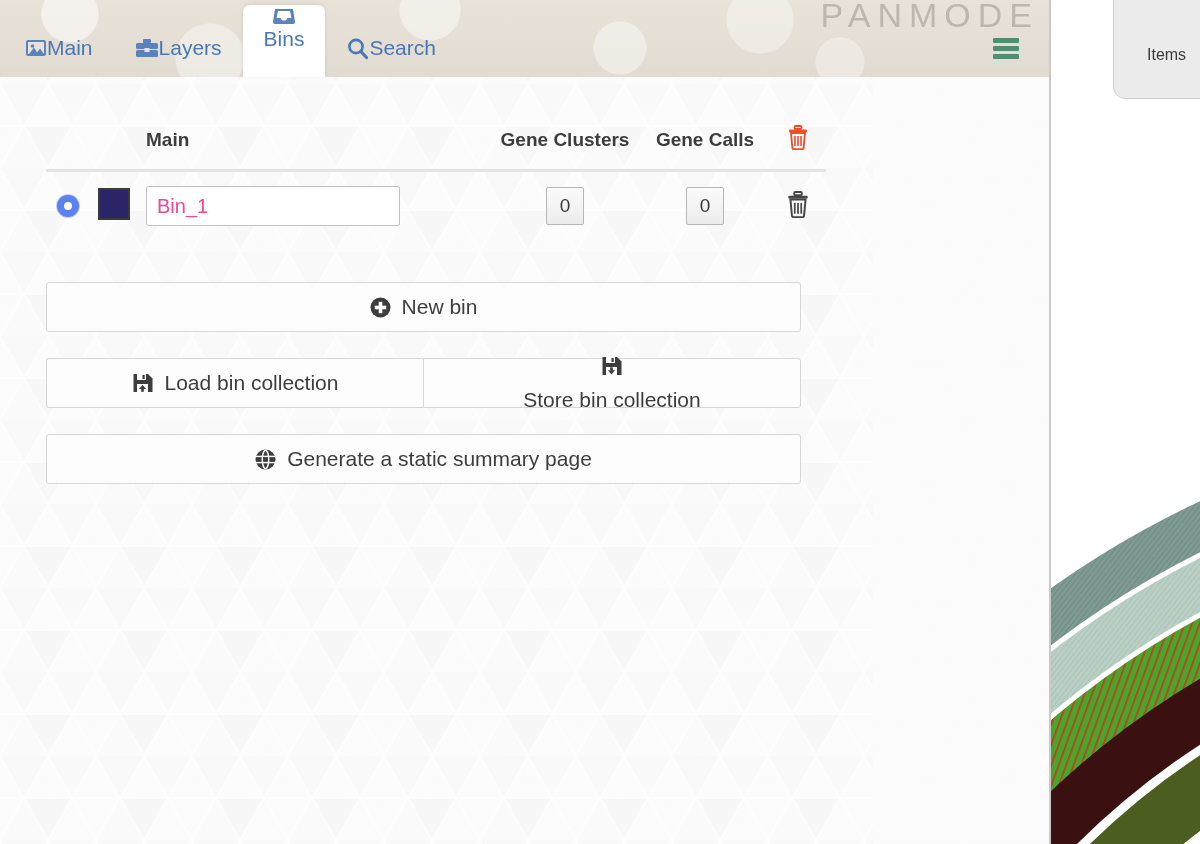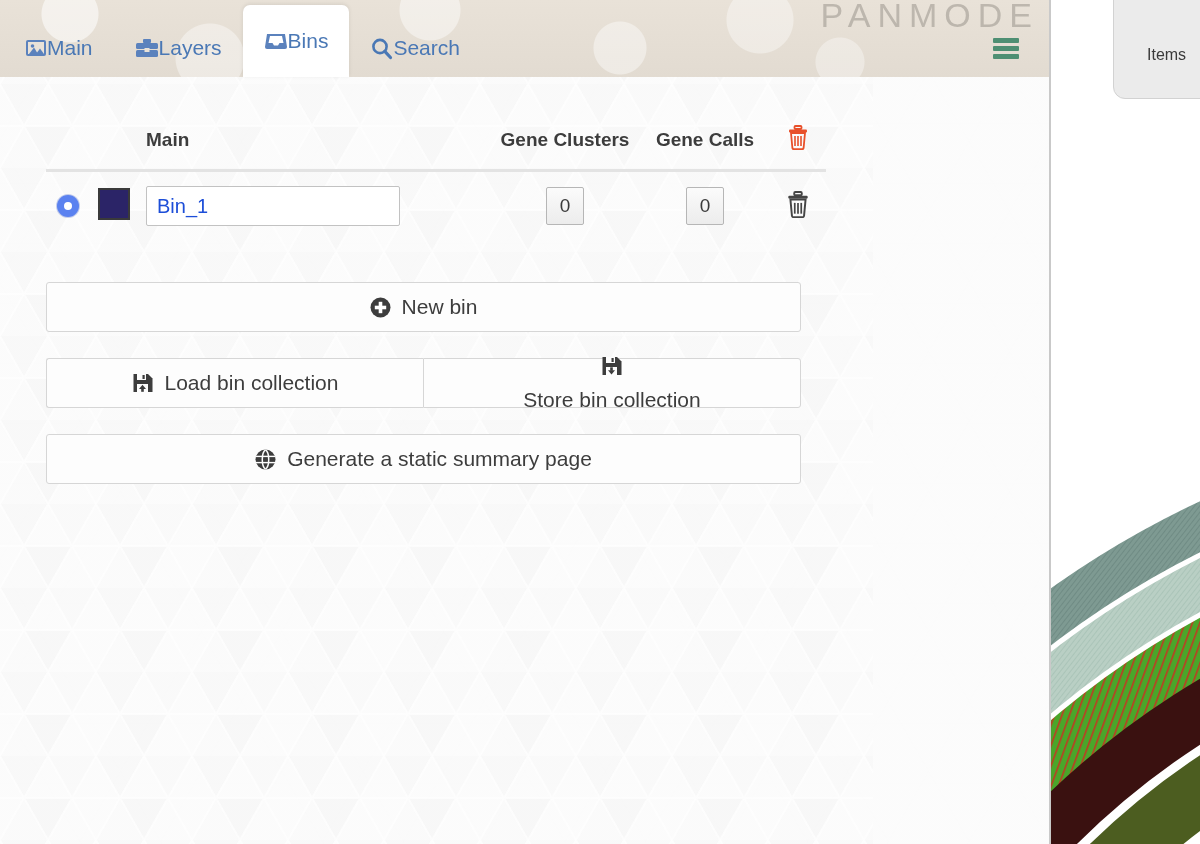--- a/index.html
+++ b/index.html
@@ -93,20 +93,21 @@
     color: #4a78b5;
     font-size: 21px;
     cursor: pointer;
     border-radius: 7px 7px 0 0;
     z-index: 2;
   }
   .tab.active {
     background: #ffffff;
     height: 72px;
     box-shadow: 0 -1px 4px rgba(0,0,0,0.09);
+    flex-direction: column;
   }
   .tab .tab-label { white-space: nowrap; }
   .tab-icon { display: flex; align-items: center; }
 
   #hamburger-menu {
     position: absolute;
     right: 30px;
     bottom: 18px;
     width: 26px;
     height: 21px;
@@ -173,21 +174,21 @@
     display: inline-block;
     cursor: pointer;
   }
 
   .bin-name-input {
     width: 254px;
     height: 40px;
     padding: 0 10px;
     font-size: 20px;
     font-family: "Liberation Sans", sans-serif;
-    color: #1d4ed8;
+    color: #ec4899;
     border: 1px solid #c2c2c2;
     background: #ffffff;
     border-radius: 2px;
     outline: none;
   }
 
   .count-box {
     display: inline-flex;
     align-items: center;
     justify-content: center;

